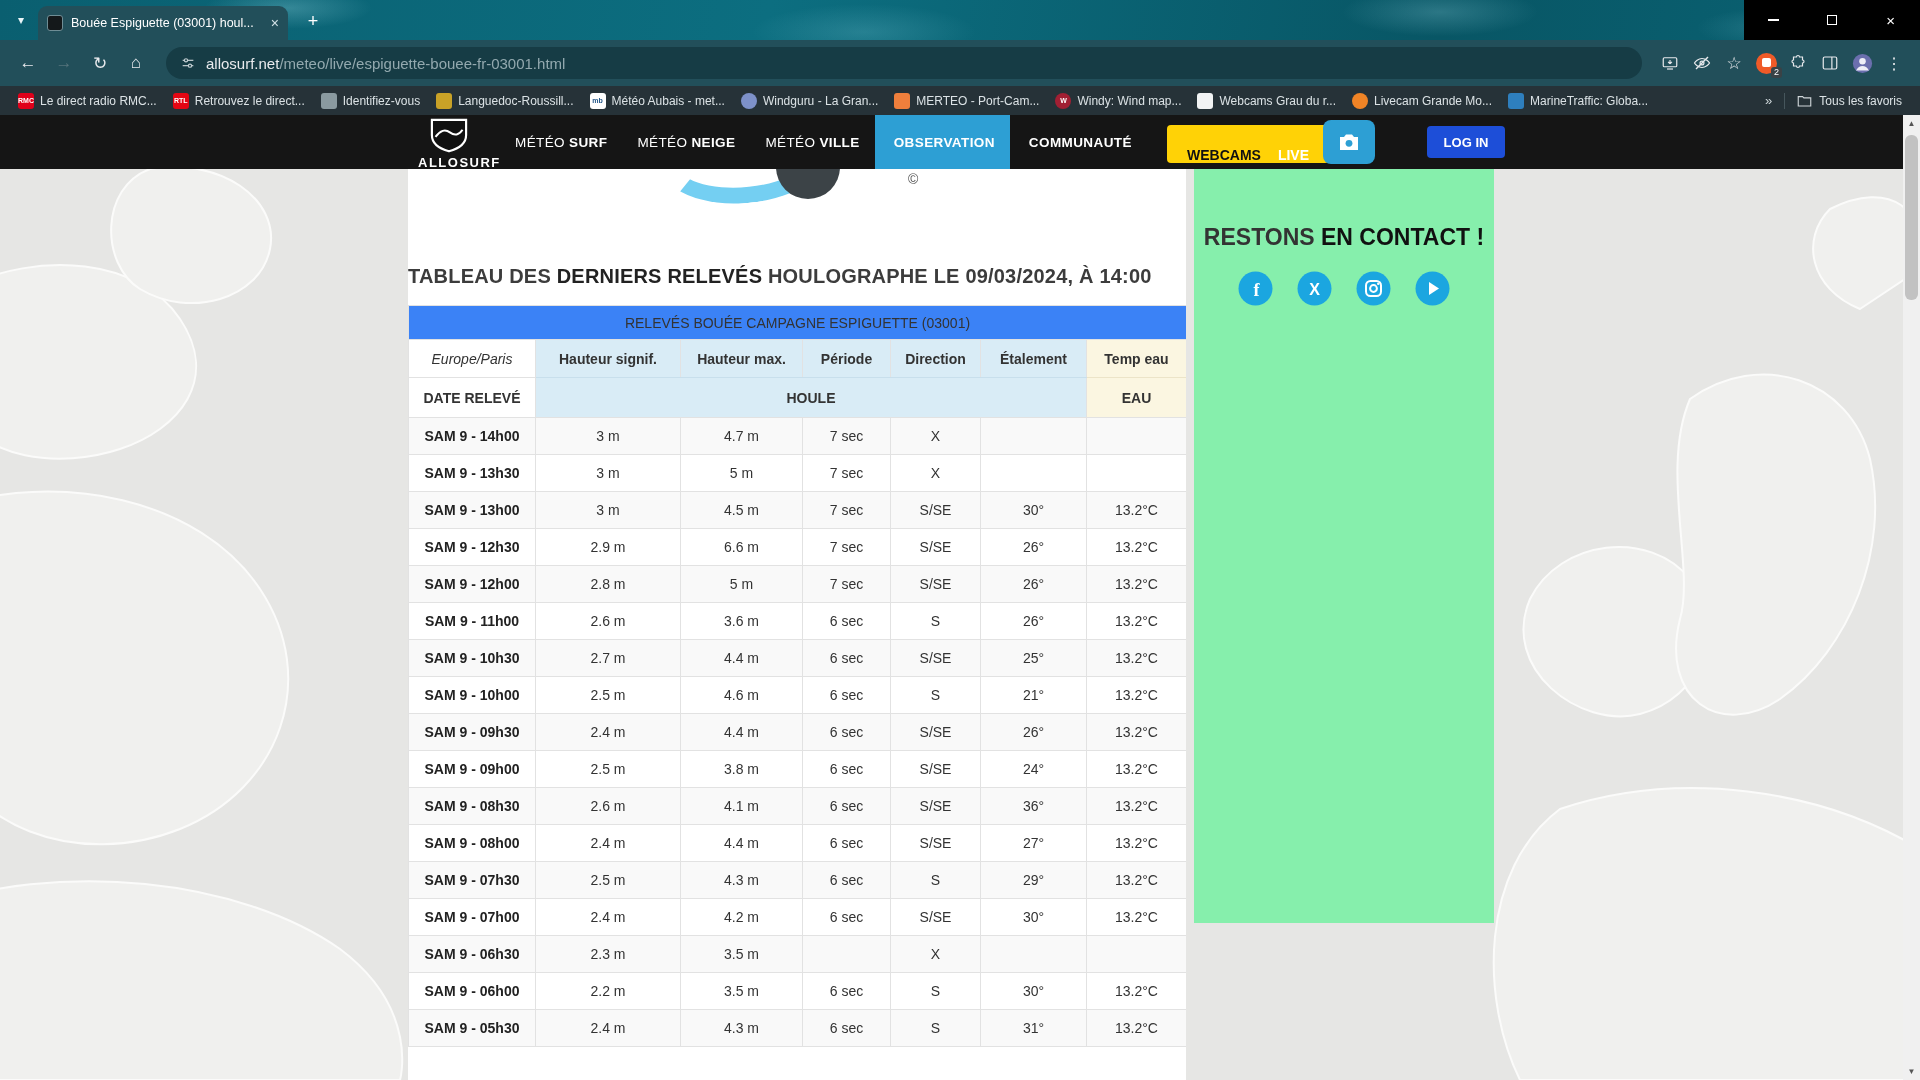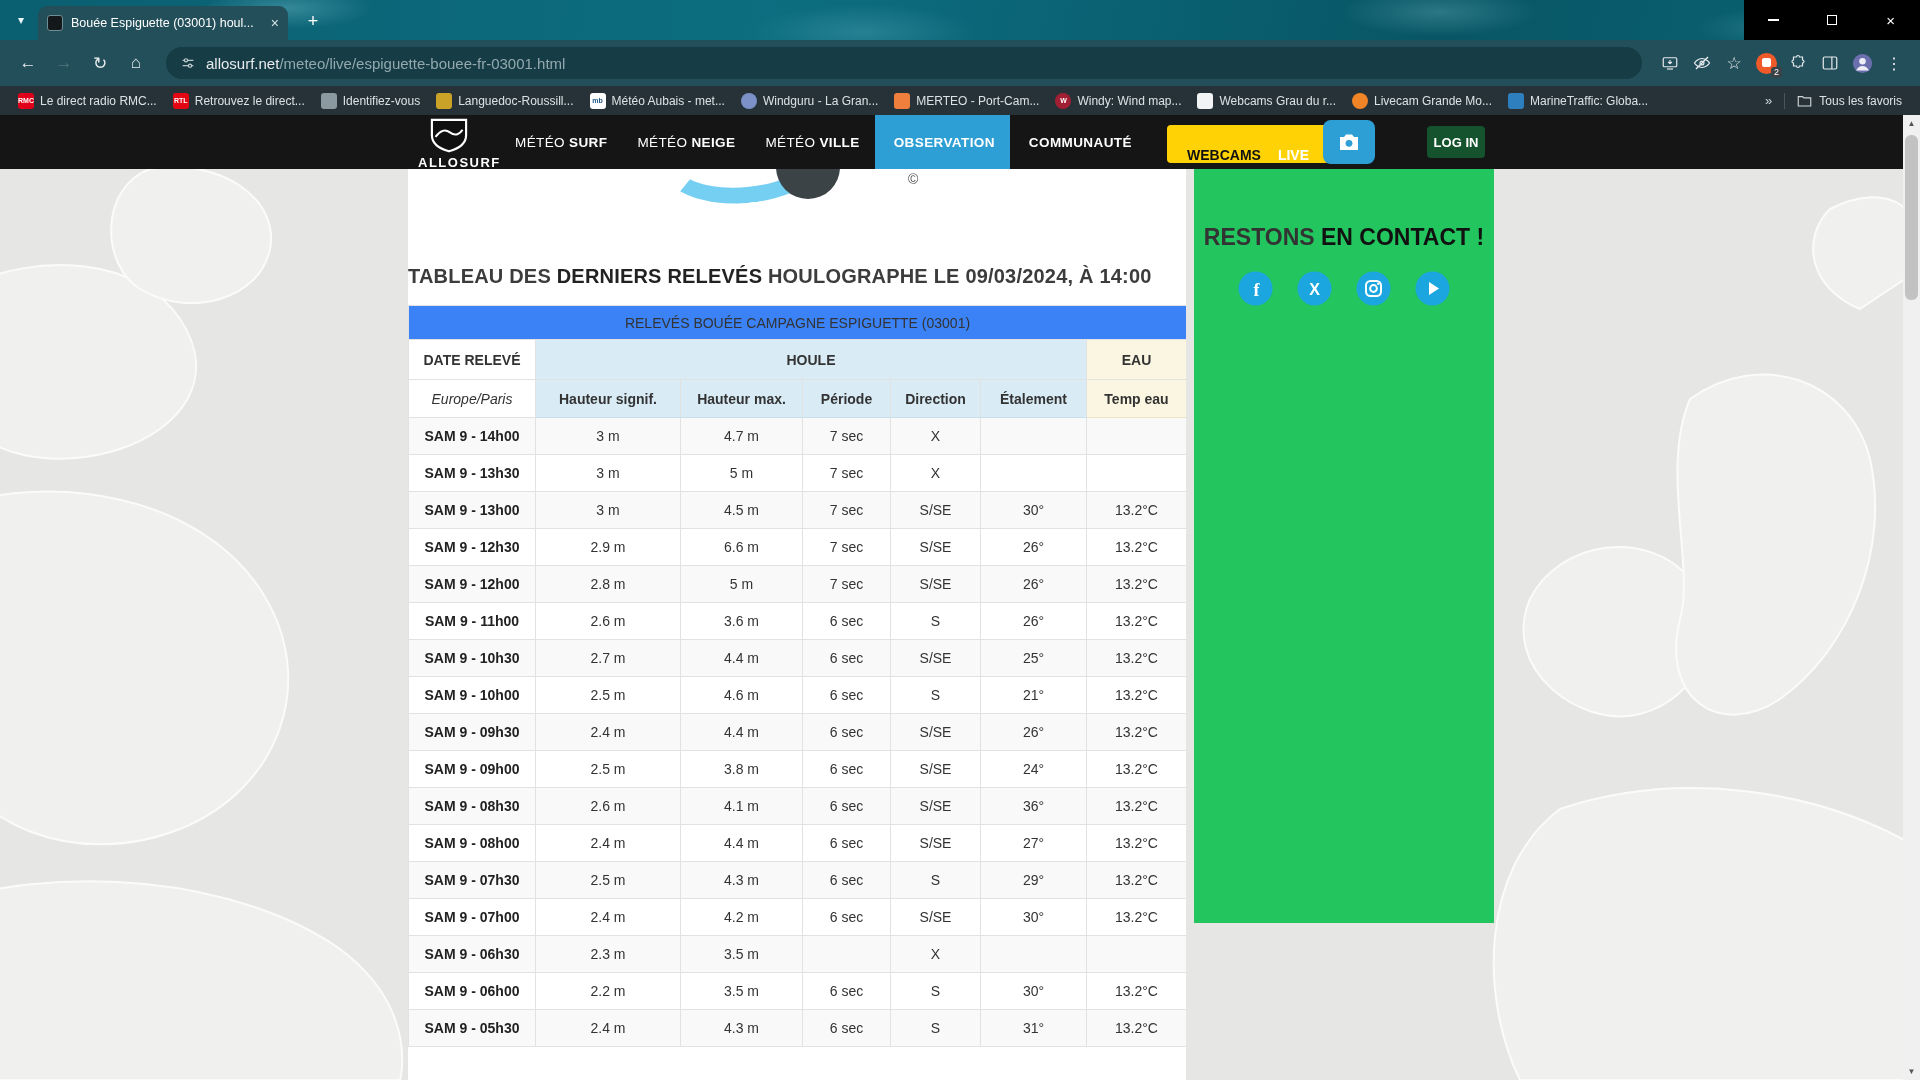--- a/index.html
+++ b/index.html
@@ -61,27 +61,27 @@
   .site-nav { position:absolute; left:500px; top:0; height:54px; display:flex; }
   .nav-item { display:flex; align-items:center; height:100%; padding:0 15px; color:#fff; font-size:13.5px; letter-spacing:.4px; text-transform:uppercase; cursor:default; }
   .nav-pre { font-weight:400; margin-right:4px; }
   .nav-bold { font-weight:700; }
   .nav-item.active { background:#2d9fd4; }
   .webcams-wrap { position:absolute; left:1167px; top:8px; display:flex; align-items:center; }
   .webcams-btn { height:38px; background:#ffd206; border-radius:4px; display:flex; align-items:flex-end; padding:0 20px; gap:17px; }
   .webcams-bold { font-weight:700; color:#111; font-size:14px; }
   .webcams-rest { font-weight:700; color:#fff; font-size:14px; }
   .cam-btn { width:52px; height:44px; margin:-3px 0 0 -6px; background:#2d9fd4; border-radius:8px; display:flex; align-items:center; justify-content:center; }
-  .login-btn { position:absolute; left:1427px; top:11px; width:58px; height:32px; background:#14532d; border:none; color:#fff; font-weight:700; font-size:13px; border-radius:4px; display:flex; align-items:center; justify-content:center; }
+  .login-btn { position:absolute; left:1427px; top:11px; width:78px; height:32px; background:#1d4ed8; border:none; color:#fff; font-weight:700; font-size:13px; border-radius:4px; display:flex; align-items:center; justify-content:center; }
 
   
   .page-area { position:relative; height:911px; background:#e6e6e4; overflow:hidden; }
   .map-svg { position:absolute; left:0; top:0; }
   .content-col { position:absolute; left:408px; top:0; width:778px; height:911px; background:#fff; overflow:hidden; }
-  .sidebar { position:absolute; left:1194px; top:0; width:300px; height:754px; background:#22c55e; }
+  .sidebar { position:absolute; left:1194px; top:0; width:300px; height:754px; background:#86efac; }
 
   .swoosh { position:absolute; left:250px; top:-64px; width:175px; height:98px; border-radius:50%; border:16px solid transparent; border-bottom-color:#74cff2; transform:rotate(-6deg); }
   .dark-circle { position:absolute; left:368px; top:-34px; width:64px; height:64px; border-radius:50%; background:#3c4347; }
   .copyright { position:absolute; left:500px; top:2px; font-size:14px; color:#555; }
 
   .page-title { margin-top:96px; font-size:20px; color:#3c3c3c; letter-spacing:.2px; }
   .page-title .bold { font-weight:700; color:#222; }
 
   .releves { border-collapse:collapse; table-layout:fixed; width:778px; margin-top:17px; background:#fff; }
   .releves th, .releves td { border:1px solid #e2e2e2; text-align:center; vertical-align:middle; font-size:14px; color:#333; }
@@ -331,32 +331,32 @@
             <col style="width: 88px;">
             <col style="width: 90px;">
             <col style="width: 106px;">
             <col style="width: 100px;">
           </colgroup>
           <thead>
             <tr>
               <th colspan="7" class="tcaption">RELEVÉS BOUÉE CAMPAGNE ESPIGUETTE (03001)</th>
             </tr>
             <tr>
-              <th colspan="1" class="group gdate">DATE RELEVÉ</th>
-              <th colspan="5" class="group ghoule">HOULE</th>
-              <th colspan="1" class="group geau">EAU</th>
-            </tr>
-            <tr>
               <th class="tz">Europe/Paris</th>
               <th class="sub houle">Hauteur signif.</th>
               <th class="sub houle">Hauteur max.</th>
               <th class="sub houle">Période</th>
               <th class="sub houle">Direction</th>
               <th class="sub houle">Étalement</th>
               <th class="sub eau">Temp eau</th>
+            </tr>
+            <tr>
+              <th colspan="1" class="group gdate">DATE RELEVÉ</th>
+              <th colspan="5" class="group ghoule">HOULE</th>
+              <th colspan="1" class="group geau">EAU</th>
             </tr>
           </thead>
           <tbody>
             <tr>
               <td class="date">SAM 9 - 14h00</td>
               <td class="val">3 m</td>
               <td class="val">4.7 m</td>
               <td class="val">7 sec</td>
               <td class="val">X</td>
               <td class="val"></td>

